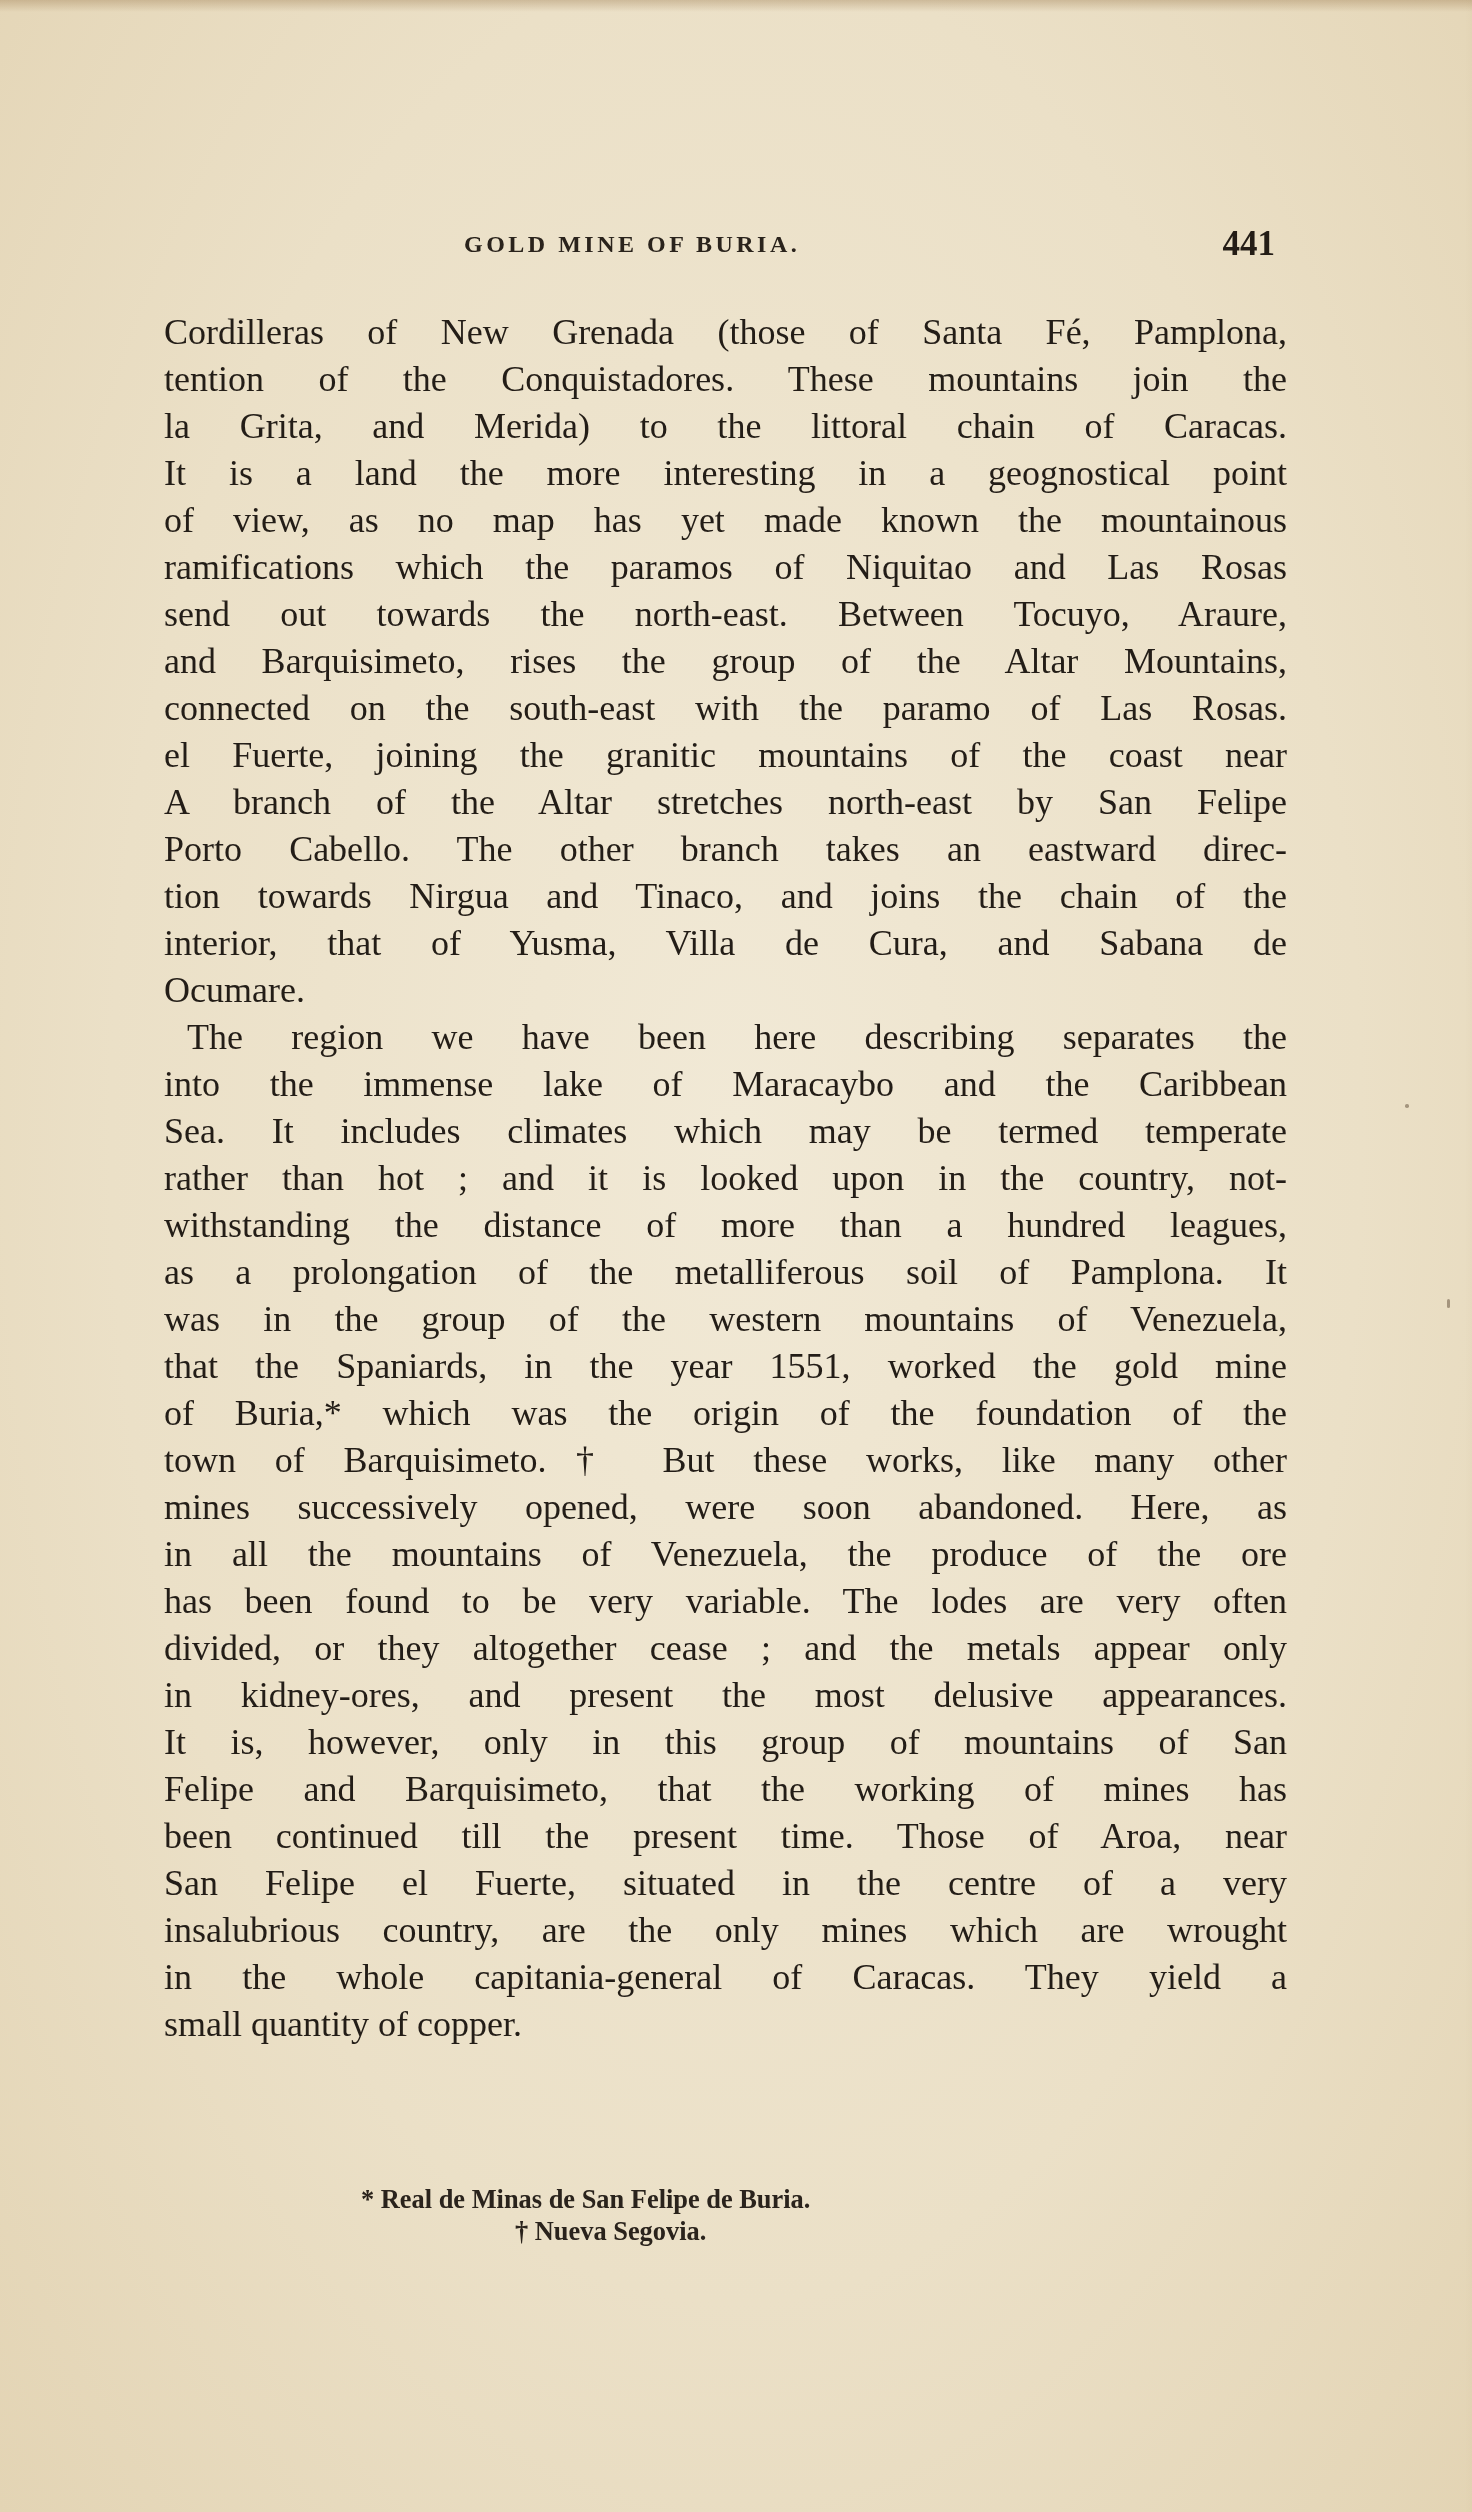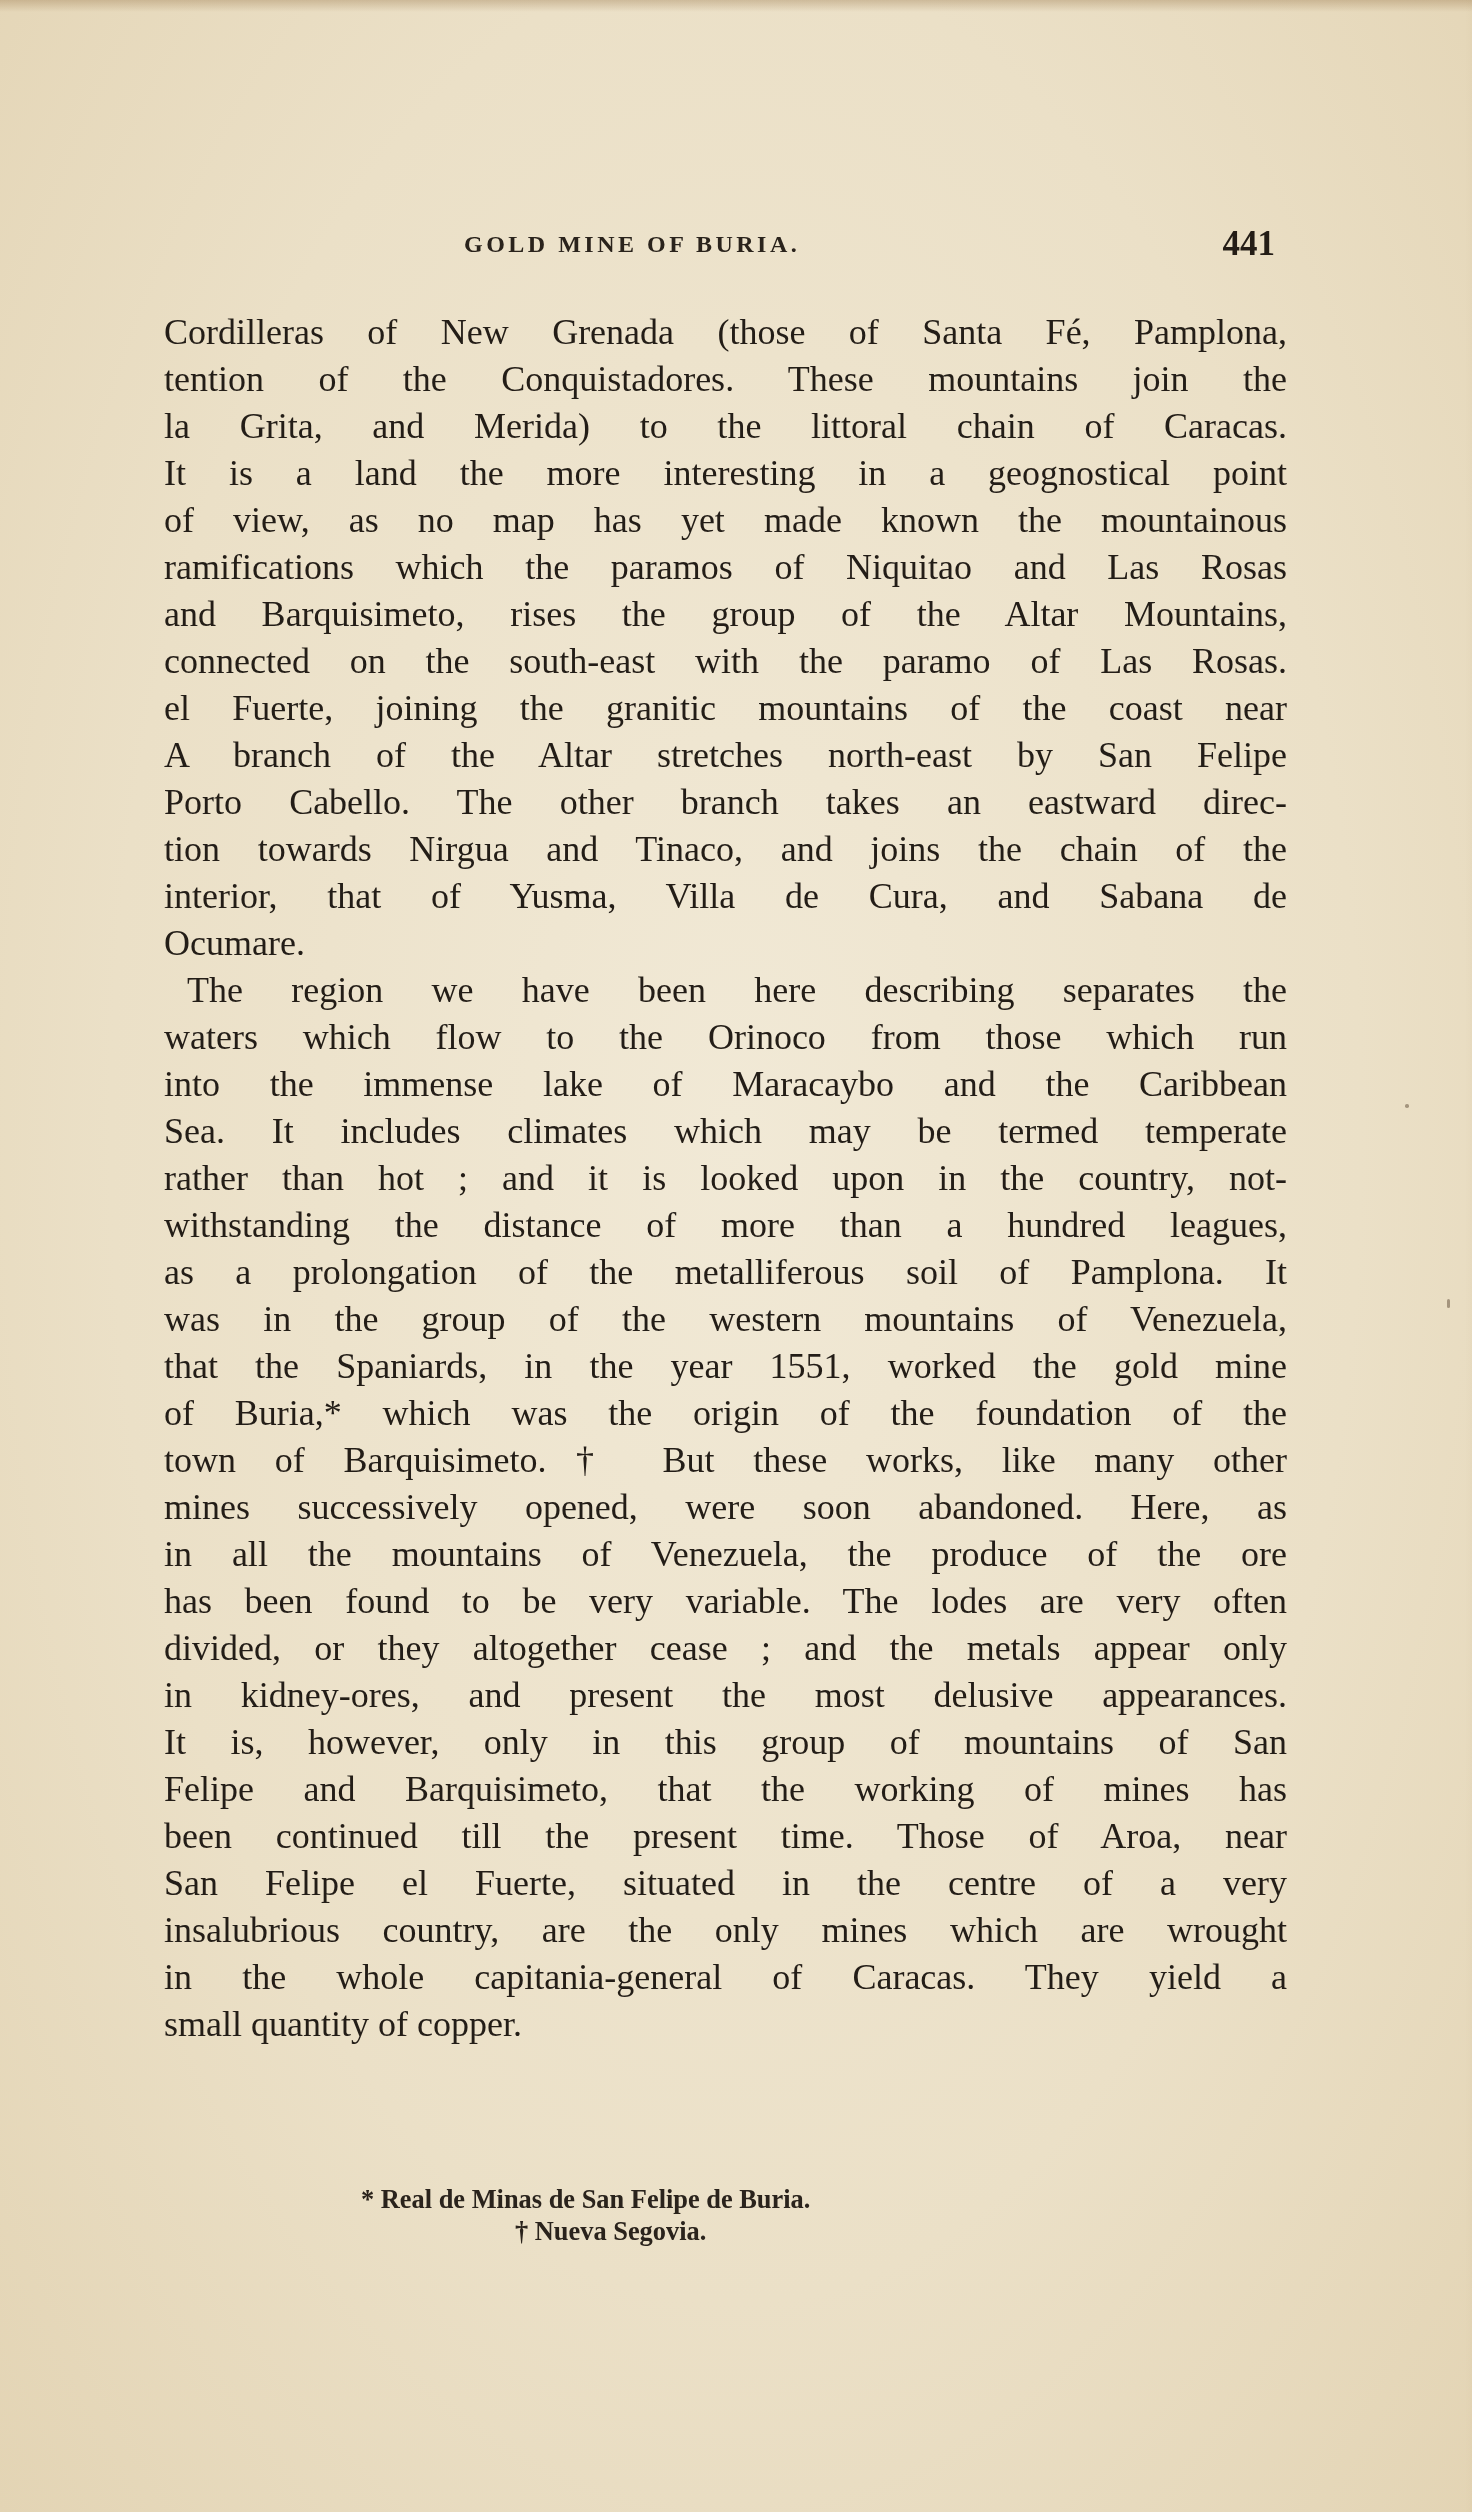--- a/index.html
+++ b/index.html
@@ -117,30 +117,30 @@
     <span class="page-number">441</span>
   </div>
 
   <div class="body-text">
     <span class="line">Cordilleras of New Grenada (those of Santa Fé, Pamplona,</span>
     <span class="line">tention of the Conquistadores.  These mountains join the</span>
     <span class="line">la Grita, and Merida) to the littoral chain of Caracas.</span>
     <span class="line">It is a land the more interesting in a geognostical point</span>
     <span class="line">of view, as no map has yet made known the mountainous</span>
     <span class="line">ramifications which the paramos of Niquitao and Las Rosas</span>
+    <span class="line">send out towards the north-east.  Between Tocuyo, Araure,</span>
     <span class="line">and Barquisimeto, rises the group of the Altar Mountains,</span>
     <span class="line">connected on the south-east with the paramo of Las Rosas.</span>
     <span class="line">el Fuerte, joining the granitic mountains of the coast near</span>
     <span class="line">A branch of the Altar stretches north-east by San Felipe</span>
     <span class="line">Porto Cabello.  The other branch takes an eastward direc-</span>
     <span class="line">tion towards Nirgua and Tinaco, and joins the chain of the</span>
     <span class="line">interior, that of Yusma, Villa de Cura, and Sabana de</span>
     <span class="line last">Ocumare.</span>
     <span class="line indent">The region we have been here describing separates the</span>
-    <span class="line">waters which flow to the Orinoco from those which run</span>
     <span class="line">into the immense lake of Maracaybo and the Caribbean</span>
     <span class="line">Sea.  It includes climates which may be termed temperate</span>
     <span class="line">rather than hot ; and it is looked upon in the country, not-</span>
     <span class="line">withstanding the distance of more than a hundred leagues,</span>
     <span class="line">as a prolongation of the metalliferous soil of Pamplona.  It</span>
     <span class="line">was in the group of the western mountains of Venezuela,</span>
     <span class="line">that the Spaniards, in the year 1551, worked the gold mine</span>
     <span class="line">of Buria,* which was the origin of the foundation of the</span>
     <span class="line">town of Barquisimeto.†  But these works, like many other</span>
     <span class="line">mines successively opened, were soon abandoned.  Here, as</span>

